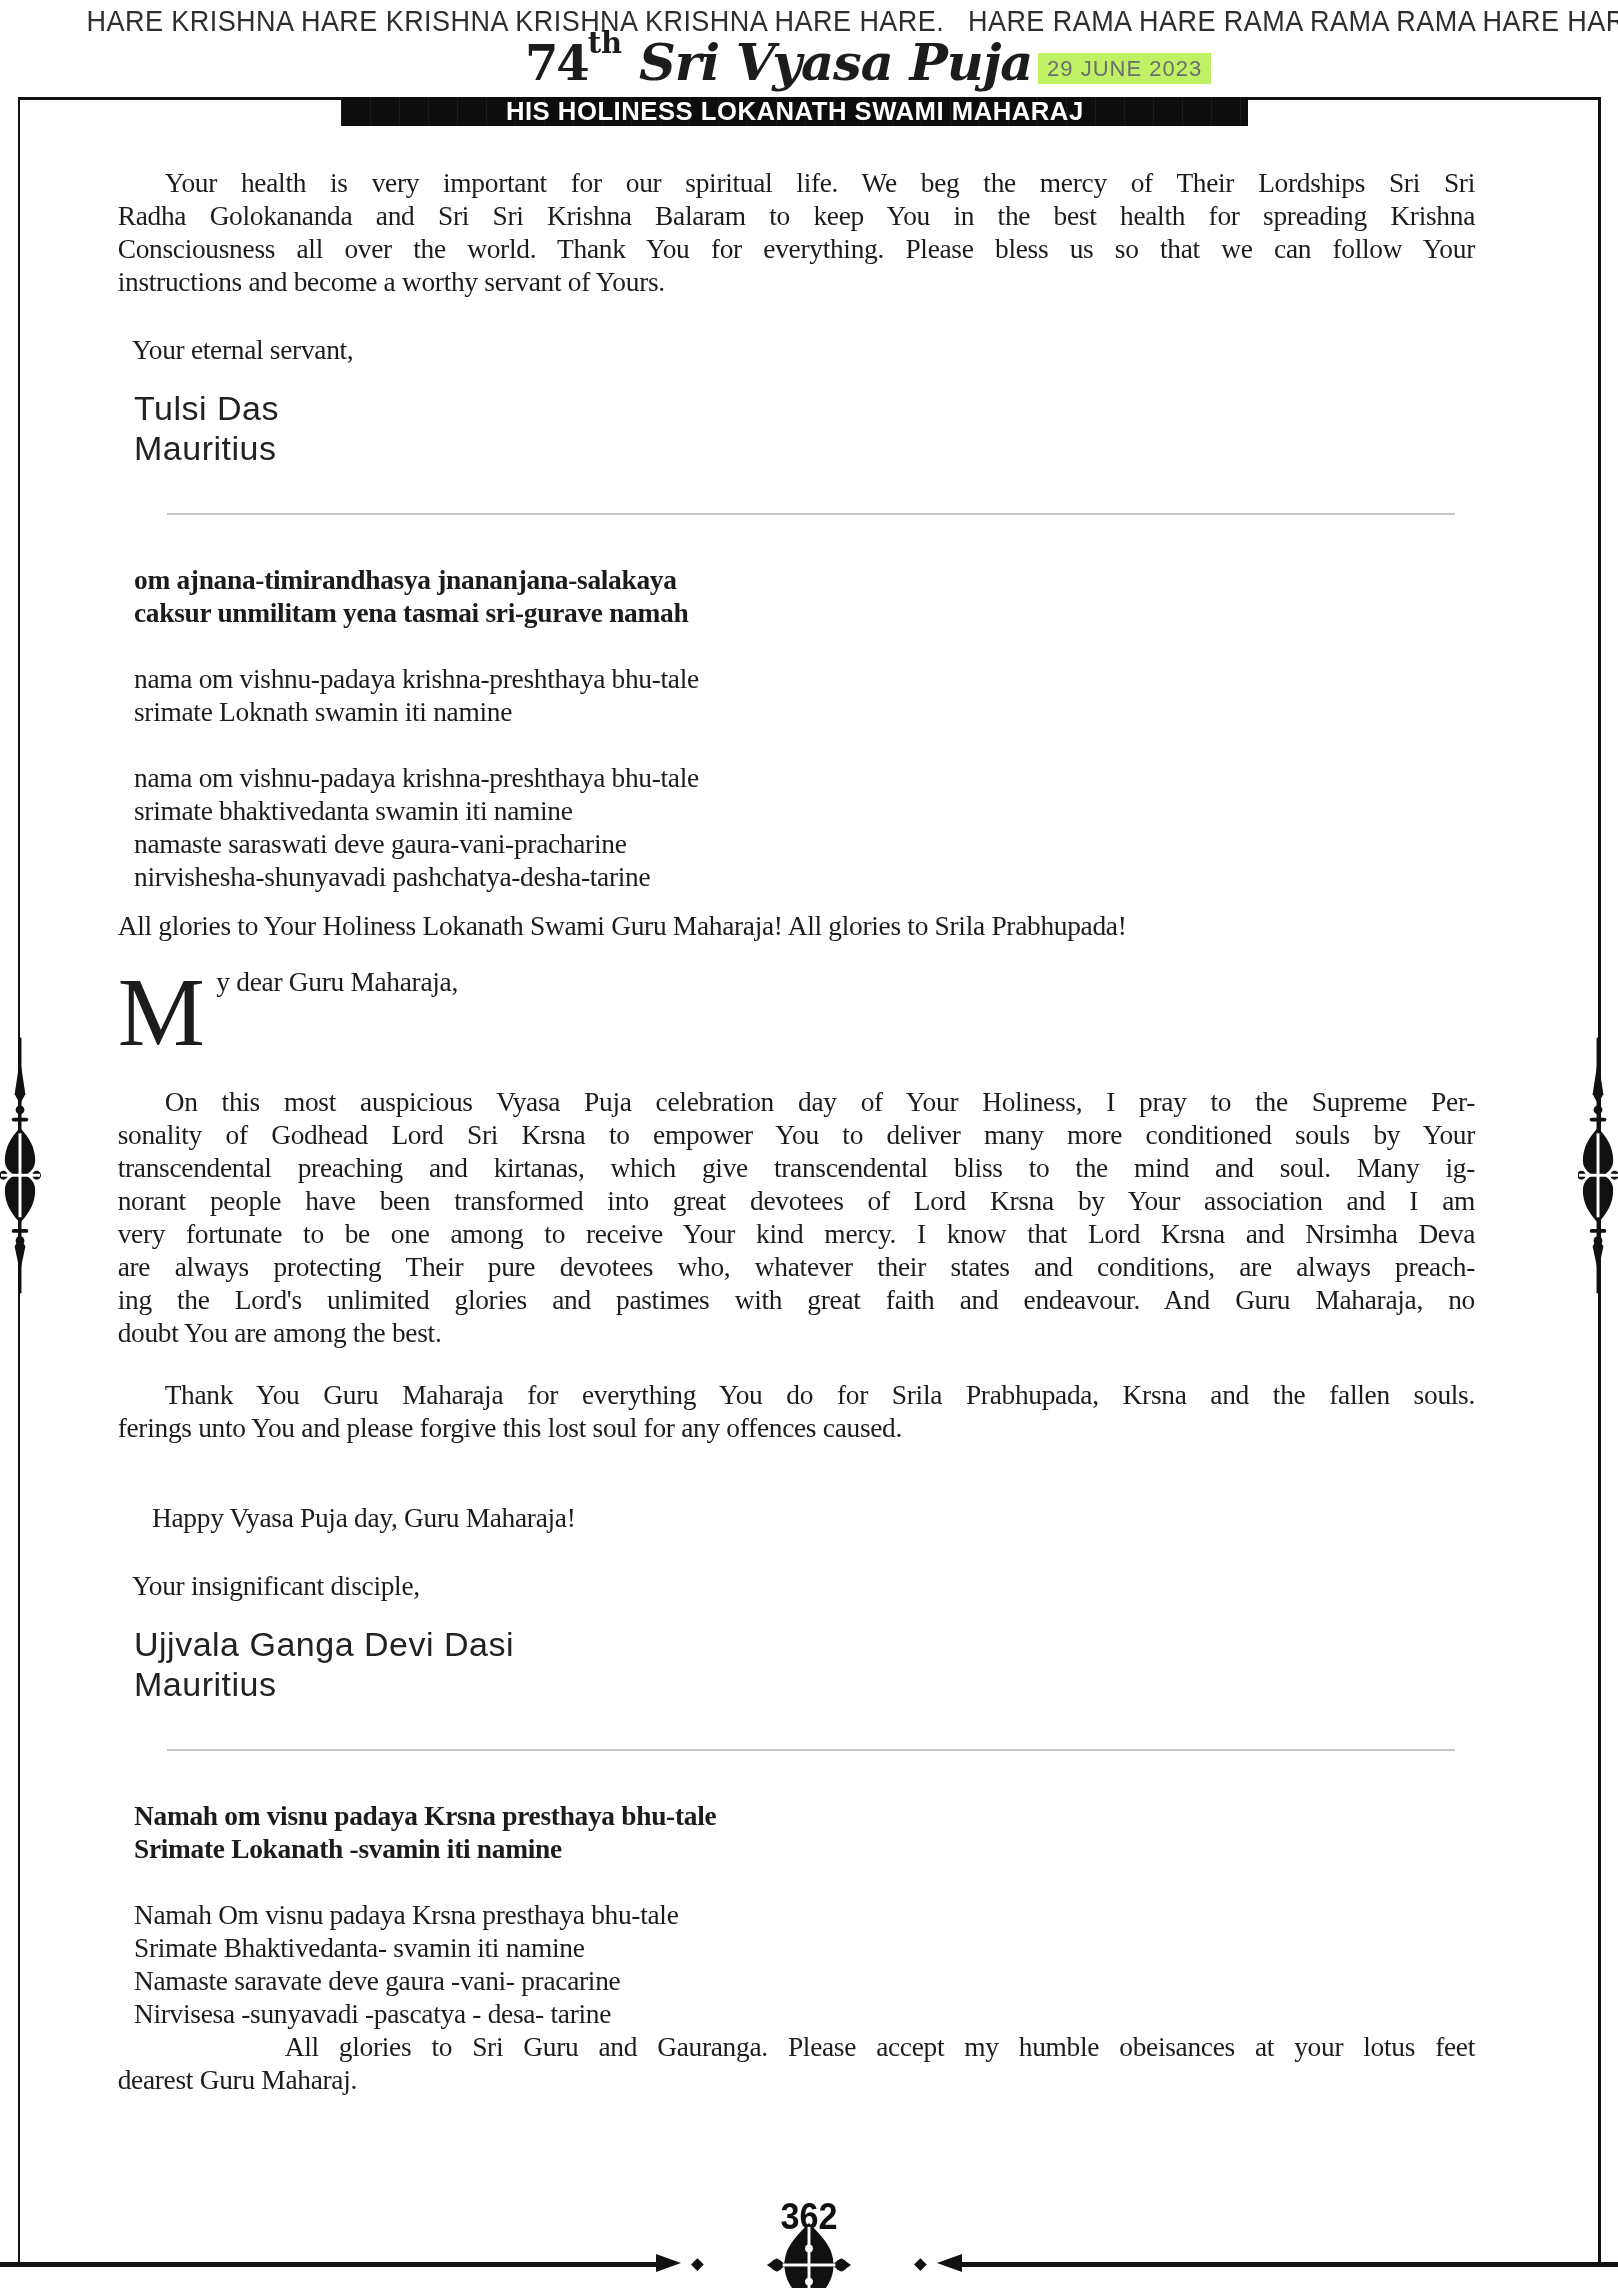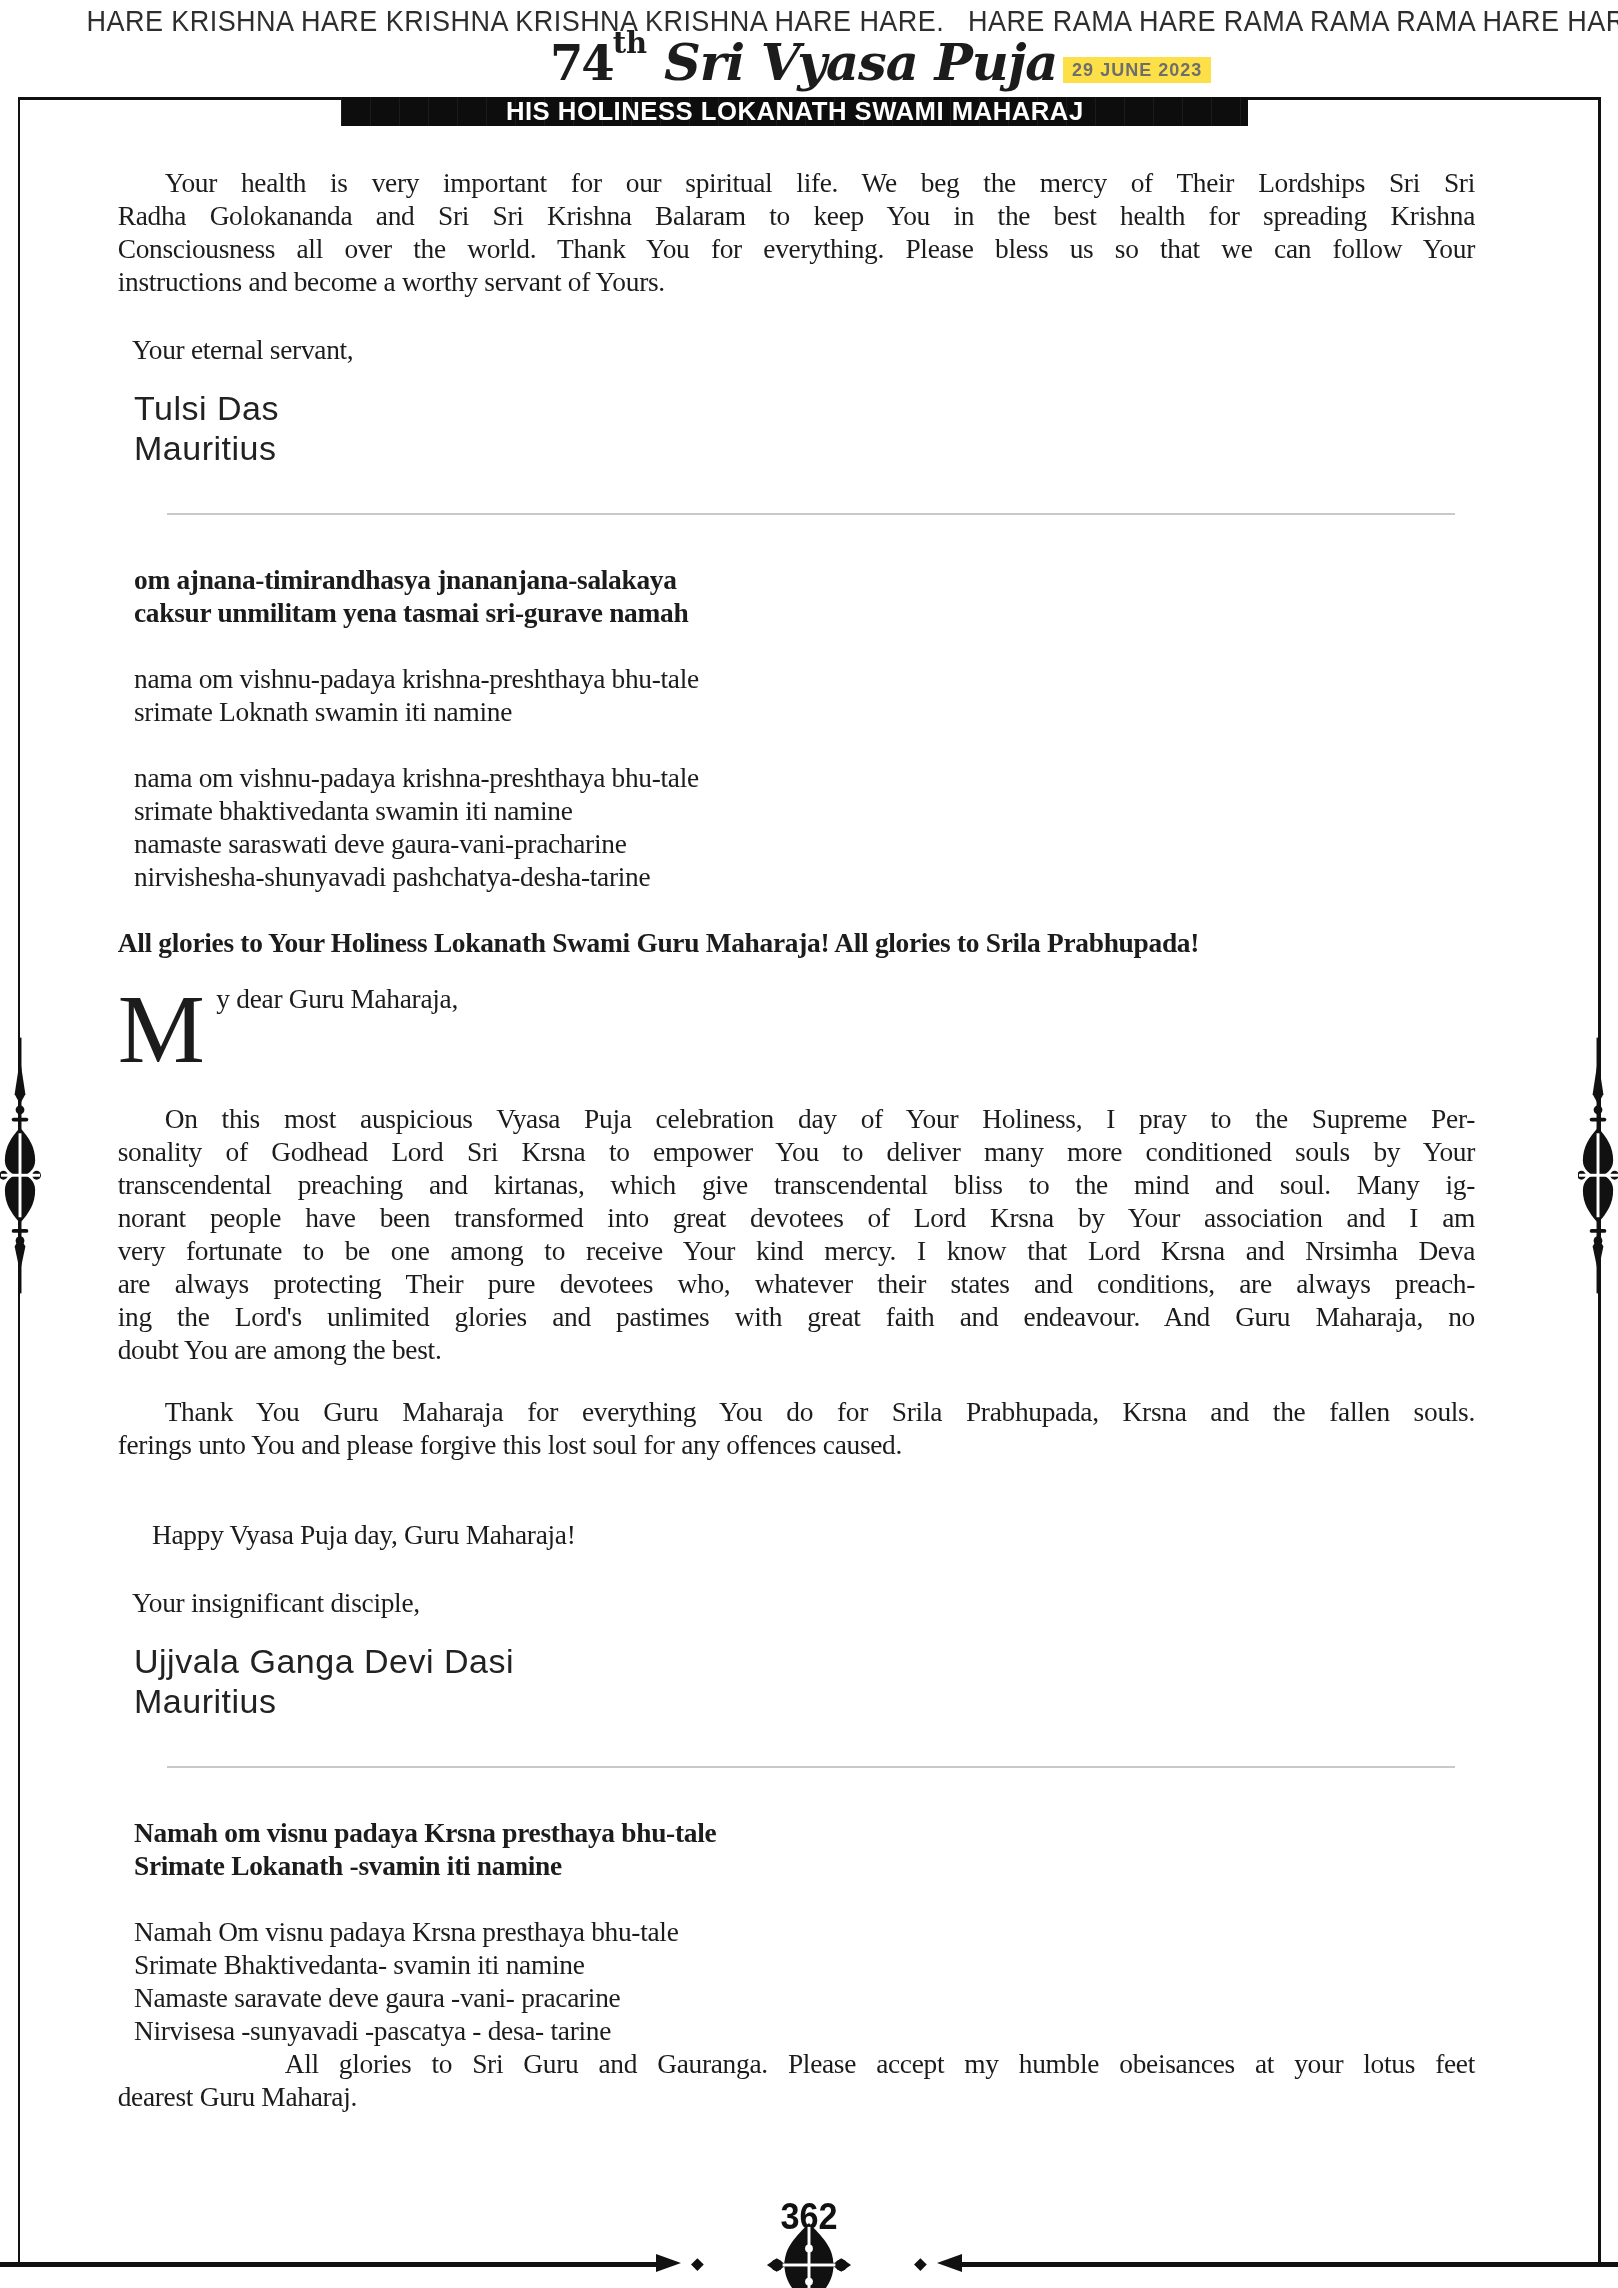--- a/index.html
+++ b/index.html
@@ -12,22 +12,22 @@
   .mantra span{
     display:inline-block; white-space:pre; font-family:"Liberation Sans",sans-serif;
     font-size:30px; color:#2e2e2e; letter-spacing:0.5px;
     transform:scaleX(0.9); transform-origin:center;
   }
   .title-block { position:absolute; top:25.5px; left:0; width:1211px; text-align:right; white-space:nowrap; }
   .title-num  { font-family:"DejaVu Serif",serif; font-weight:bold; font-size:48px; letter-spacing:-2px; }
   .title-sup  { font-family:"DejaVu Serif",serif; font-weight:bold; font-size:29px; vertical-align:27.4px; letter-spacing:0; }
   .title-name { font-family:"DejaVu Serif",serif; font-weight:bold; font-style:italic; font-size:51px; letter-spacing:-1px; }
   .date-badge {
-    display:inline-block; font-family:"Liberation Sans",sans-serif; font-weight:bold;
-    font-size:18px; color:#6e6e6e; background:#fde047; padding:2.9px 8.8px 2px 8.8px;
+    display:inline-block; font-family:"Liberation Sans",sans-serif; font-weight:normal;
+    font-size:22px; color:#6e6e6e; background:#bef264; padding:2.9px 8.8px 2px 8.8px;
     margin-left:5.9px; position:relative; top:-3.9px; letter-spacing:1px;
   }
   .top-rule   { position:absolute; top:97px; left:17.6px; width:1583px; height:2.9px; background:#111; }
   .banner {
     position:absolute; top:97px; left:341px; width:907px; height:29px; background:#0d0d0d;
     display:flex; align-items:center; justify-content:center;
     background-image:repeating-linear-gradient(90deg, rgba(255,255,255,0.06) 0 1px, transparent 1px 29px);
   }
   .banner span{
     font-family:"Liberation Sans",sans-serif; font-weight:bold; font-size:26.5px; color:#fff;
@@ -45,21 +45,21 @@
   .jline.last { text-align-last:left; }
   .para { padding-left:14.7px; padding-right:0; }
   .para.p1 { margin-top:9.8px; }
   .indent1 { text-indent:47px; }
   .closing { padding-left:29px; margin-top:35px; }
   .sig { padding-left:31px; font-family:"Liberation Sans",sans-serif; font-size:34px; line-height:40px; letter-spacing:0.5px; color:#222; margin-top:21px; }
   .sig .place { display:block; }
   .divider { height:2px; background:#c9c9c9; margin:45px 19.6px 0 64px; }
   .verse { padding-left:31px; margin-top:33px; }
   .verse.first-after-divider { margin-top:49px;font-weight:bold; }
-  .glories { padding-left:14.7px; margin-top:33px;font-weight:bold; }
+  .glories { padding-left:14.7px; margin-top:16px; }
   .salutation { padding-left:14.7px; margin-top:23.5px; height:114px; }
   .dropcap { float:left; font-size:98px; line-height:80px; padding:5.9px 11.8px 0 0; font-family:"Liberation Serif",serif; }
   .para.big { margin-top:5.9px; }
   .para.mid { margin-top:29px; }
   .happy { padding-left:49px; margin-top:57px; }
   .glories2-l1 { padding-left:14.7px; text-indent:167px; }
   .glories2-l2 { padding-left:14.7px; }
   
   .page-number {
     position:absolute; top:2196px; left:0; width:100%; text-align:center;

